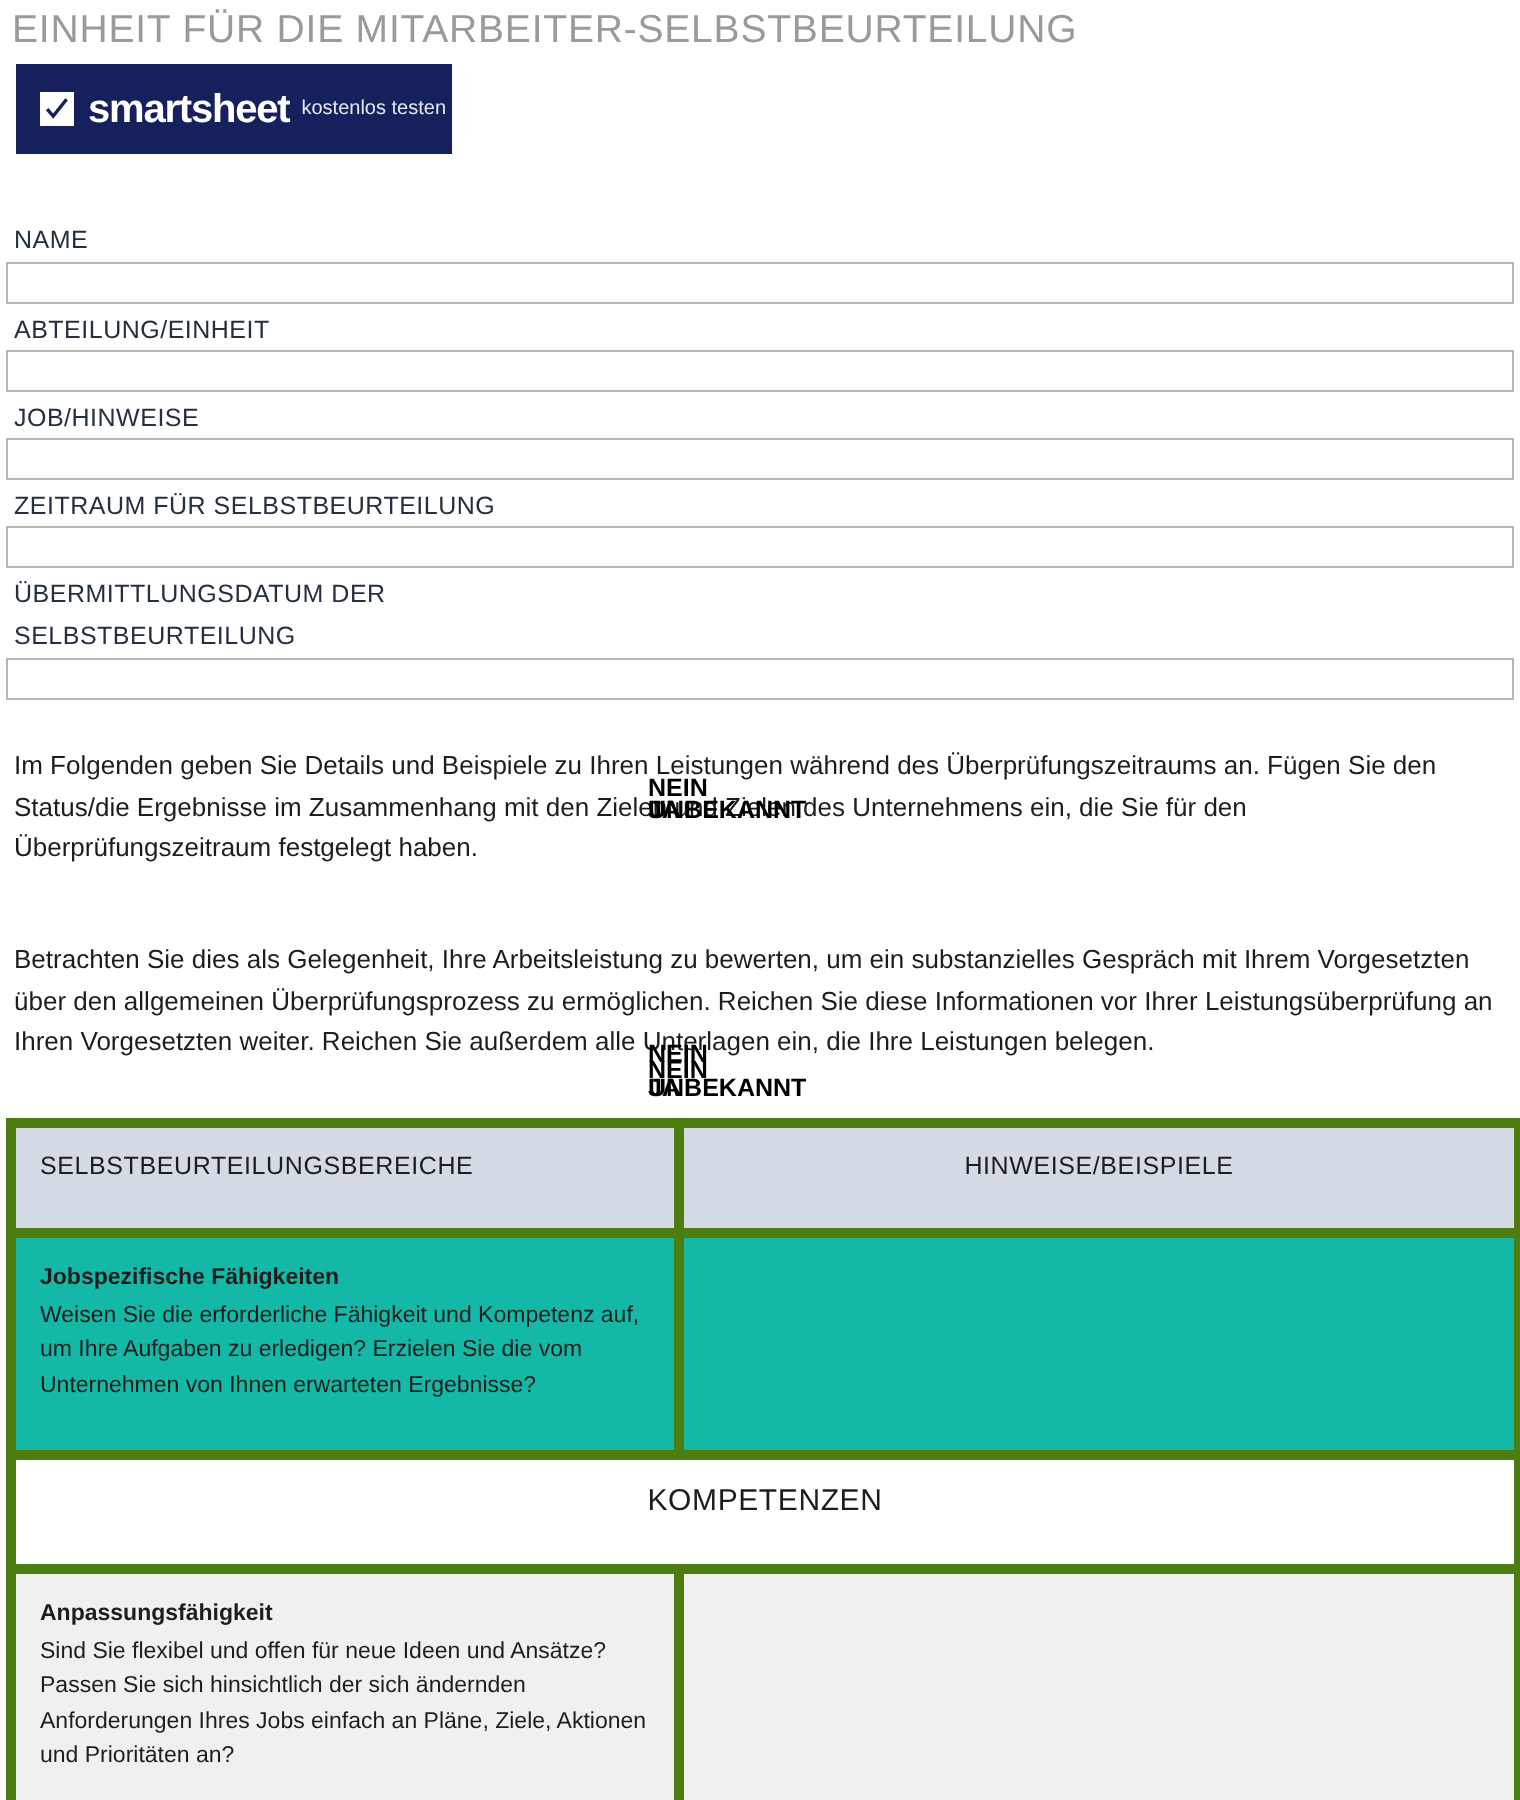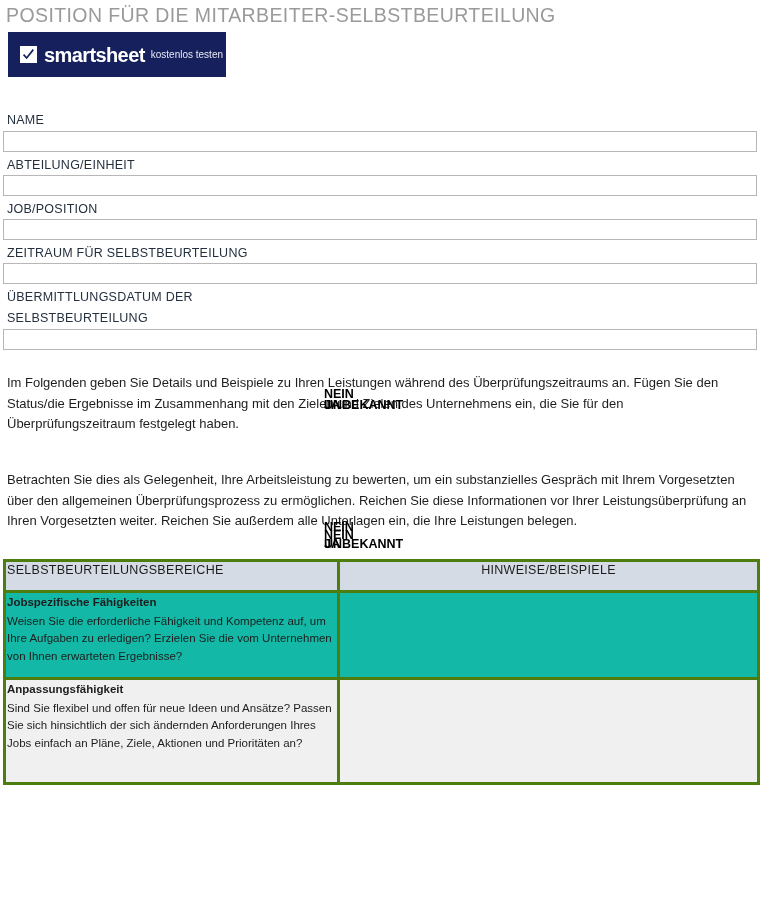--- a/index.html
+++ b/index.html
@@ -114,23 +114,23 @@
 
   
   .tbl {
     position: absolute;
     left: 3px;
     width: 754px;
     border-collapse: collapse;
     table-layout: fixed;
   }
   .tbl td, .tbl th {
-    border: 3px solid #4d7c0f;
+    border: 5px solid #4d7c0f;
     vertical-align: top;
-    padding: 1px;
+    padding: 12px;
   }
   .th-cell {
     background: #d5dbe5;
     height: 26px;
     font-size: 12.5px;
     color: #1d1d1d;
     letter-spacing: 0.3px;
     font-weight: 400;
     vertical-align: middle;
   }
@@ -161,40 +161,40 @@
     vertical-align: middle;
     background: #ffffff;
     letter-spacing: 0.3px;
   }
 </style>
 </head>
 <body>
 
 <div class="page">
 
-  <div class="doc-title">POSITION FÜR DIE MITARBEITER-SELBSTBEURTEILUNG</div>
+  <div class="doc-title">EINHEIT FÜR DIE MITARBEITER-SELBSTBEURTEILUNG</div>
 
   <div class="logo-box">
     <span class="logo-check">
       <svg width="17" height="17" viewBox="0 0 17 17">
         <rect x="0" y="0" width="17" height="17" fill="#ffffff"></rect>
         <path d="M3.6 8.6 L6.6 12.0 L13.3 3.6" stroke="#16205c" stroke-width="1.7" fill="none"></path>
       </svg>
     </span>
     <span class="logo-word">smartsheet</span>
     <span class="logo-tag">kostenlos testen</span>
   </div>
 
   <div class="field-label" style="top:113px">NAME</div>
   <input class="field-input" style="top: 131px;" value="" placeholder="">
 
   <div class="field-label" style="top:158px">ABTEILUNG/EINHEIT</div>
   <input class="field-input" style="top: 175px;" value="" placeholder="">
 
-  <div class="field-label" style="top:202px">JOB/POSITION</div>
+  <div class="field-label" style="top:202px">JOB/HINWEISE</div>
   <input class="field-input" style="top: 219px;" value="" placeholder="">
 
   <div class="field-label" style="top:246px">ZEITRAUM FÜR SELBSTBEURTEILUNG</div>
   <input class="field-input" style="top: 263px;" value="" placeholder="">
 
   <div class="field-label" style="top:290px">ÜBERMITTLUNGSDATUM DER</div>
   <div class="field-label" style="top:311px">SELBSTBEURTEILUNG</div>
   <input class="field-input" style="top: 329px;" value="" placeholder="">
 
   <div class="para" style="top:373px">Im Folgenden geben Sie Details und Beispiele zu Ihren Leistungen während des Überprüfungszeitraums an. Fügen Sie den Status/die Ergebnisse im Zusammenhang mit den Zielen und Zielen des Unternehmens ein, die Sie für den Überprüfungszeitraum festgelegt haben.</div>
@@ -229,20 +229,23 @@
 
 
       <tr class="row-plain">
         <td class="area-cell" style="height:82px">
           <span class="area-title">Jobspezifische Fähigkeiten</span>
           <span>Weisen Sie die erforderliche Fähigkeit und Kompetenz auf, um Ihre Aufgaben zu erledigen? Erzielen Sie die vom Unternehmen von Ihnen erwarteten Ergebnisse?</span>
         </td>
         <td class="note-cell"></td>
       </tr>
 
+      <tr>
+        <td class="section-cell" colspan="2">KOMPETENZEN</td>
+      </tr>
 
       <tr class="row-alt">
         <td class="area-cell" style="height:100px">
           <span class="area-title">Anpassungsfähigkeit</span>
           <span>Sind Sie flexibel und offen für neue Ideen und Ansätze? Passen Sie sich hinsichtlich der sich ändernden Anforderungen Ihres Jobs einfach an Pläne, Ziele, Aktionen und Prioritäten an?</span>
         </td>
         <td class="note-cell"></td>
       </tr>
     </tbody>
   </table>

